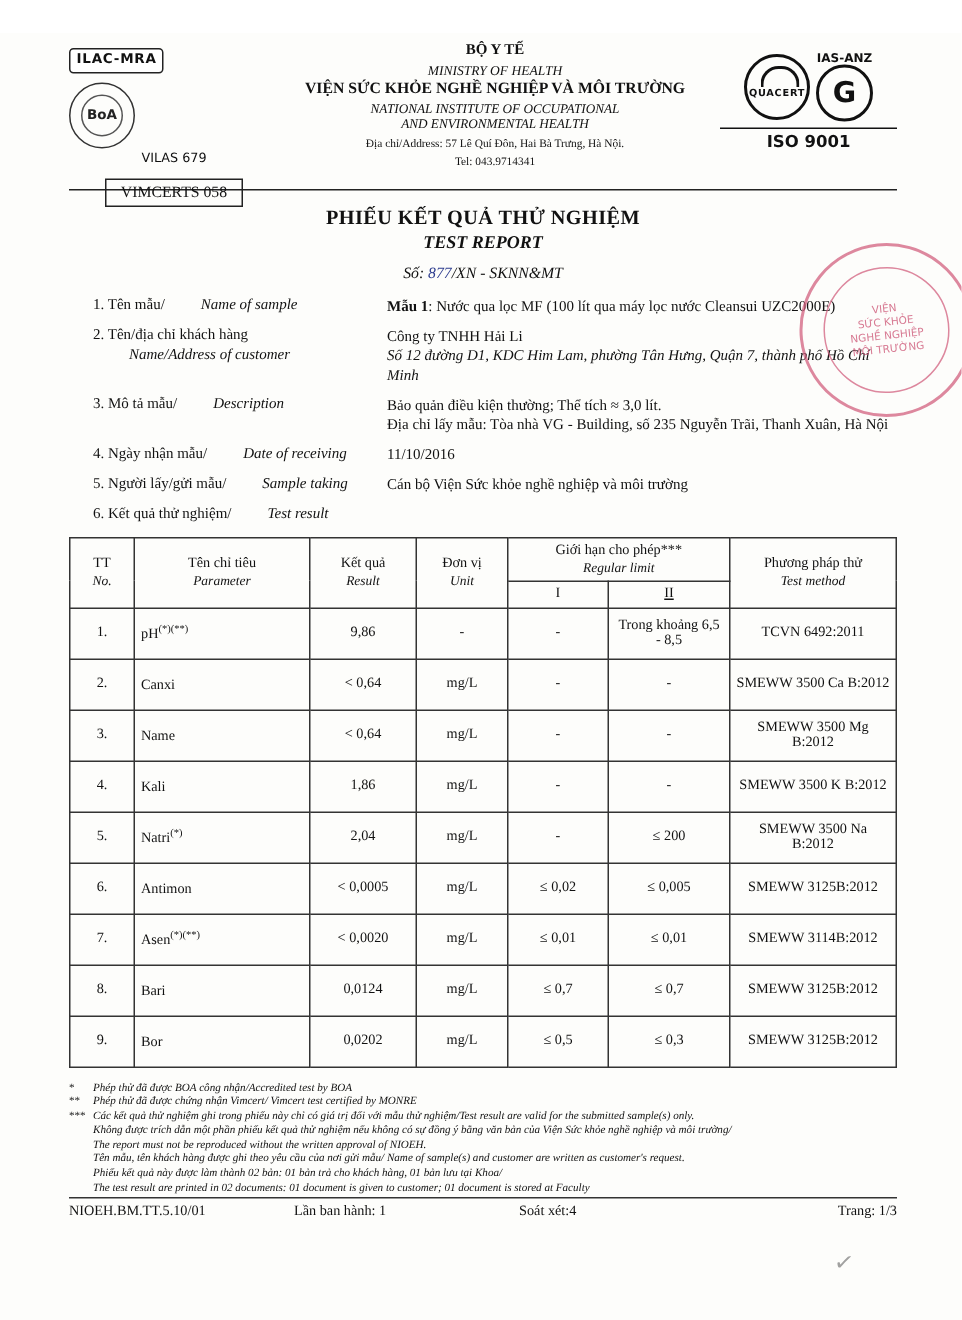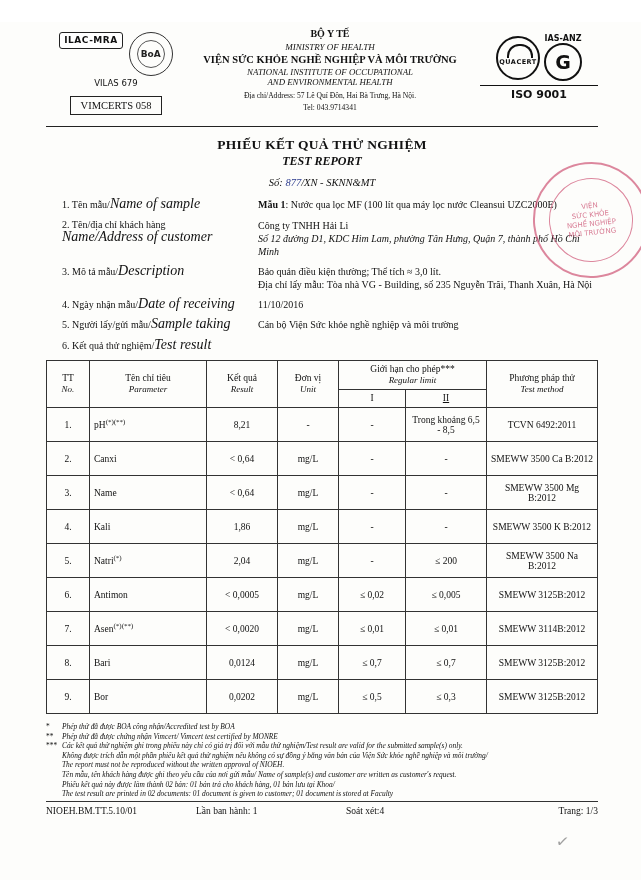--- a/index.html
+++ b/index.html
@@ -26,21 +26,21 @@
     left:46px;top:26px;width:552px;
   }
   
   .hdr{
     position:relative;
     height:96px;
   }
   .logos-left{
     position:absolute;left:0;top:6px;width:140px;text-align:center;
   }
-  .logo-row{display:flex;align-items:flex-start;gap:6px;justify-content:center;}
+  .logo-row{display:flex;align-items:flex-start;gap:6px;justify-content:center;flex-direction:column;}
   .ilac{
     border:1px solid #222;border-radius:3px;
     padding:2px 4px;font-size:9px;font-weight:bold;letter-spacing:.5px;
     font-family:"DejaVu Sans", sans-serif;
     color:#111;background:#fff;line-height:11px;
   }
   .boa-seal{
     width:42px;height:42px;border-radius:50%;
     border:1px solid #333;
     display:flex;align-items:center;justify-content:center;
@@ -101,21 +101,21 @@
   .title .t2{font-size:12px;font-style:italic;font-weight:bold;margin-top:1px;}
   .code{
     text-align:center;font-size:10.5px;font-style:italic;margin-top:8px;
     position:relative;
   }
   
   .info{margin-top:10px;font-size:10px;}
   .info .row{display:flex;margin-bottom:7px;}
   .info .lbl{width:196px;flex:0 0 196px;padding-left:16px;line-height:12.5px;}
   .info .lbl .vi{font-size:10px;}
-  .info .lbl .en{font-style:italic;font-size:14px;}
+  .info .lbl .en{font-style:italic;font-size:10px;margin-left:24px;}
   .info .val{flex:1;line-height:13px;font-size:10px;}
   .info .val .it{font-style:italic;}
   .info .val b{font-weight:bold;}
   
   table.results{
     width:100%;border-collapse:collapse;margin-top:8px;
     font-size:9.5px;
   }
   table.results th, table.results td{
     border:1px solid #333;
@@ -322,21 +322,21 @@
         </tr>
         <tr>
           <th class="col-i">I</th>
           <th class="col-ii">II</th>
         </tr>
       </thead>
       <tbody>
         <tr class="row-h">
           <td class="c">1.</td>
           <td class="l"><span>pH</span><sup>(*)(**)</sup></td>
-          <td class="c">8,21</td>
+          <td class="c">9,86</td>
           <td class="c">-</td>
           <td class="c">-</td>
           <td class="c">Trong khoảng 6,5 - 8,5</td>
           <td class="c">TCVN 6492:2011</td>
         </tr>
         <tr class="row-h">
           <td class="c">2.</td>
           <td class="l"><span>Canxi</span><sup></sup></td>
           <td class="c">&lt; 0,64</td>
           <td class="c">mg/L</td>

